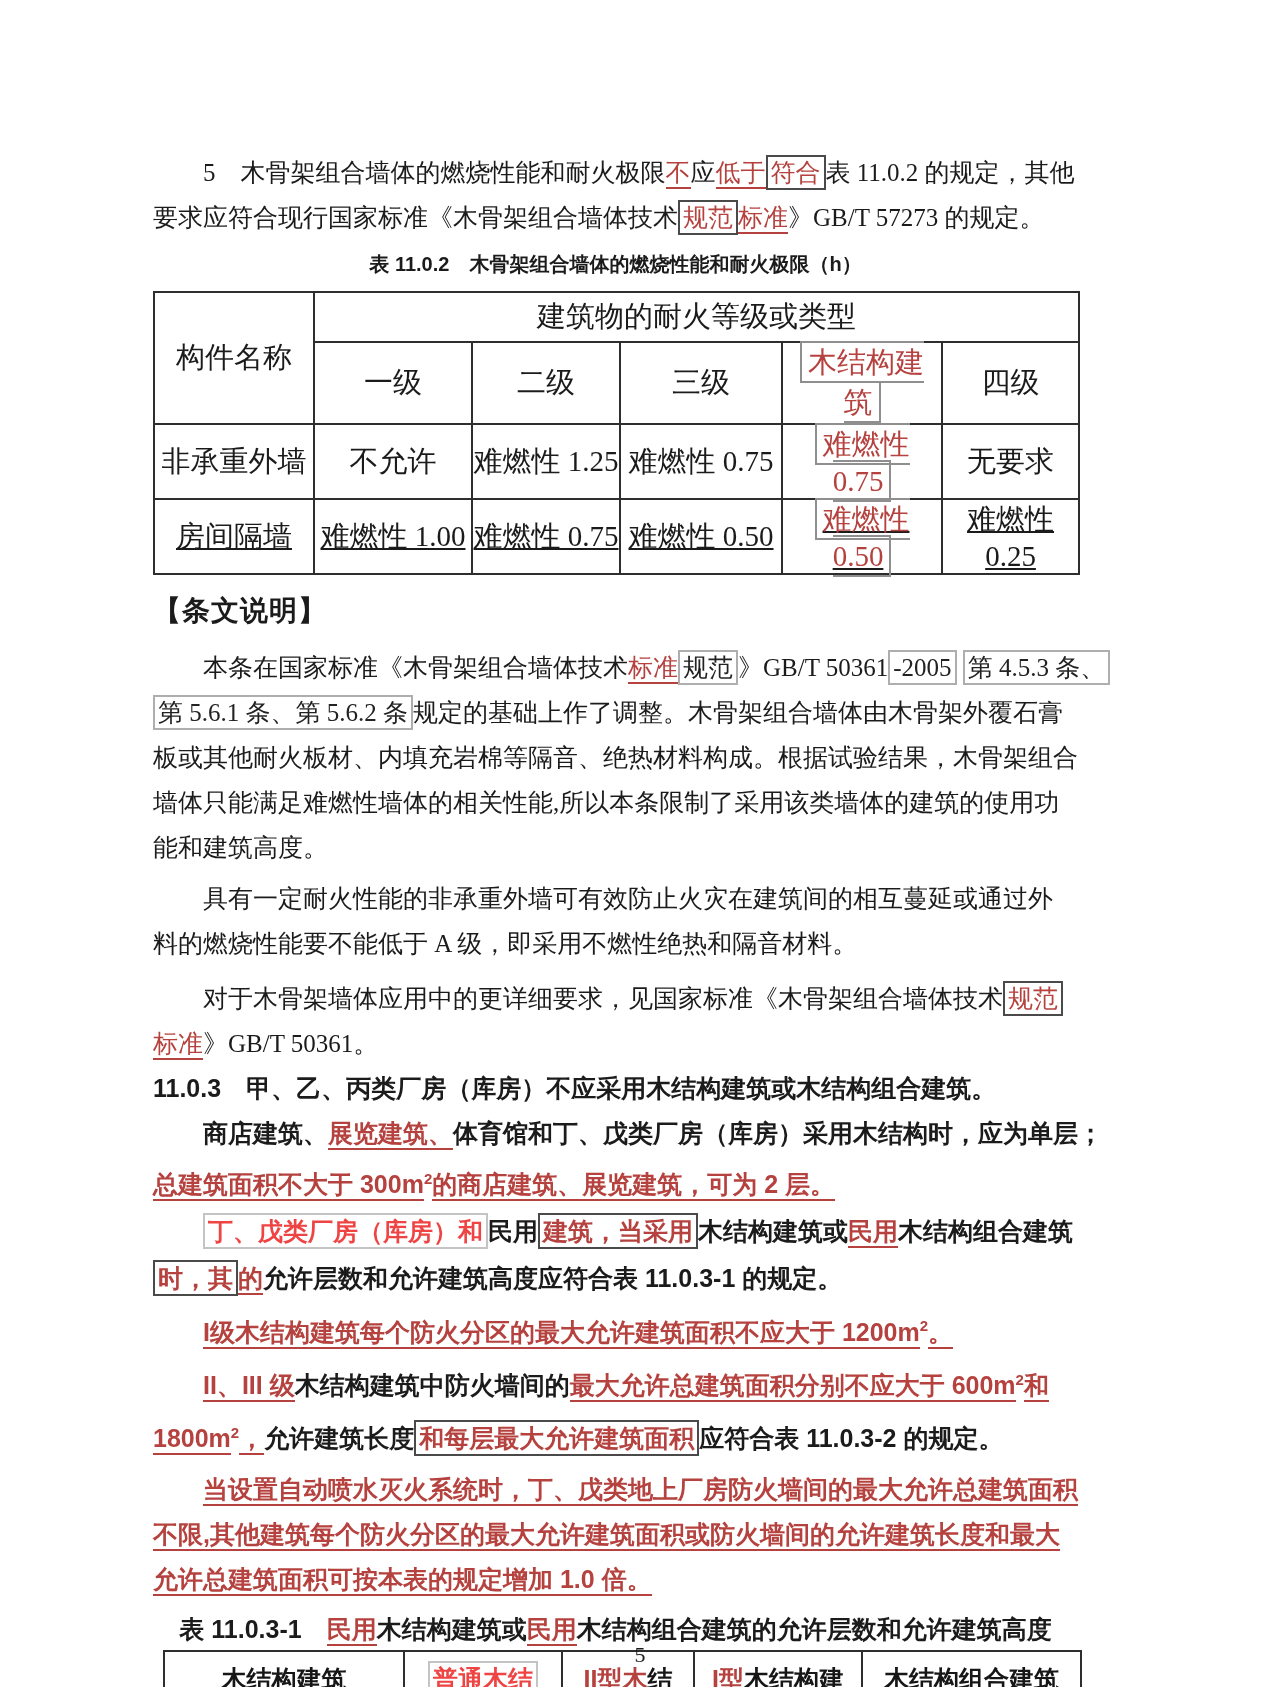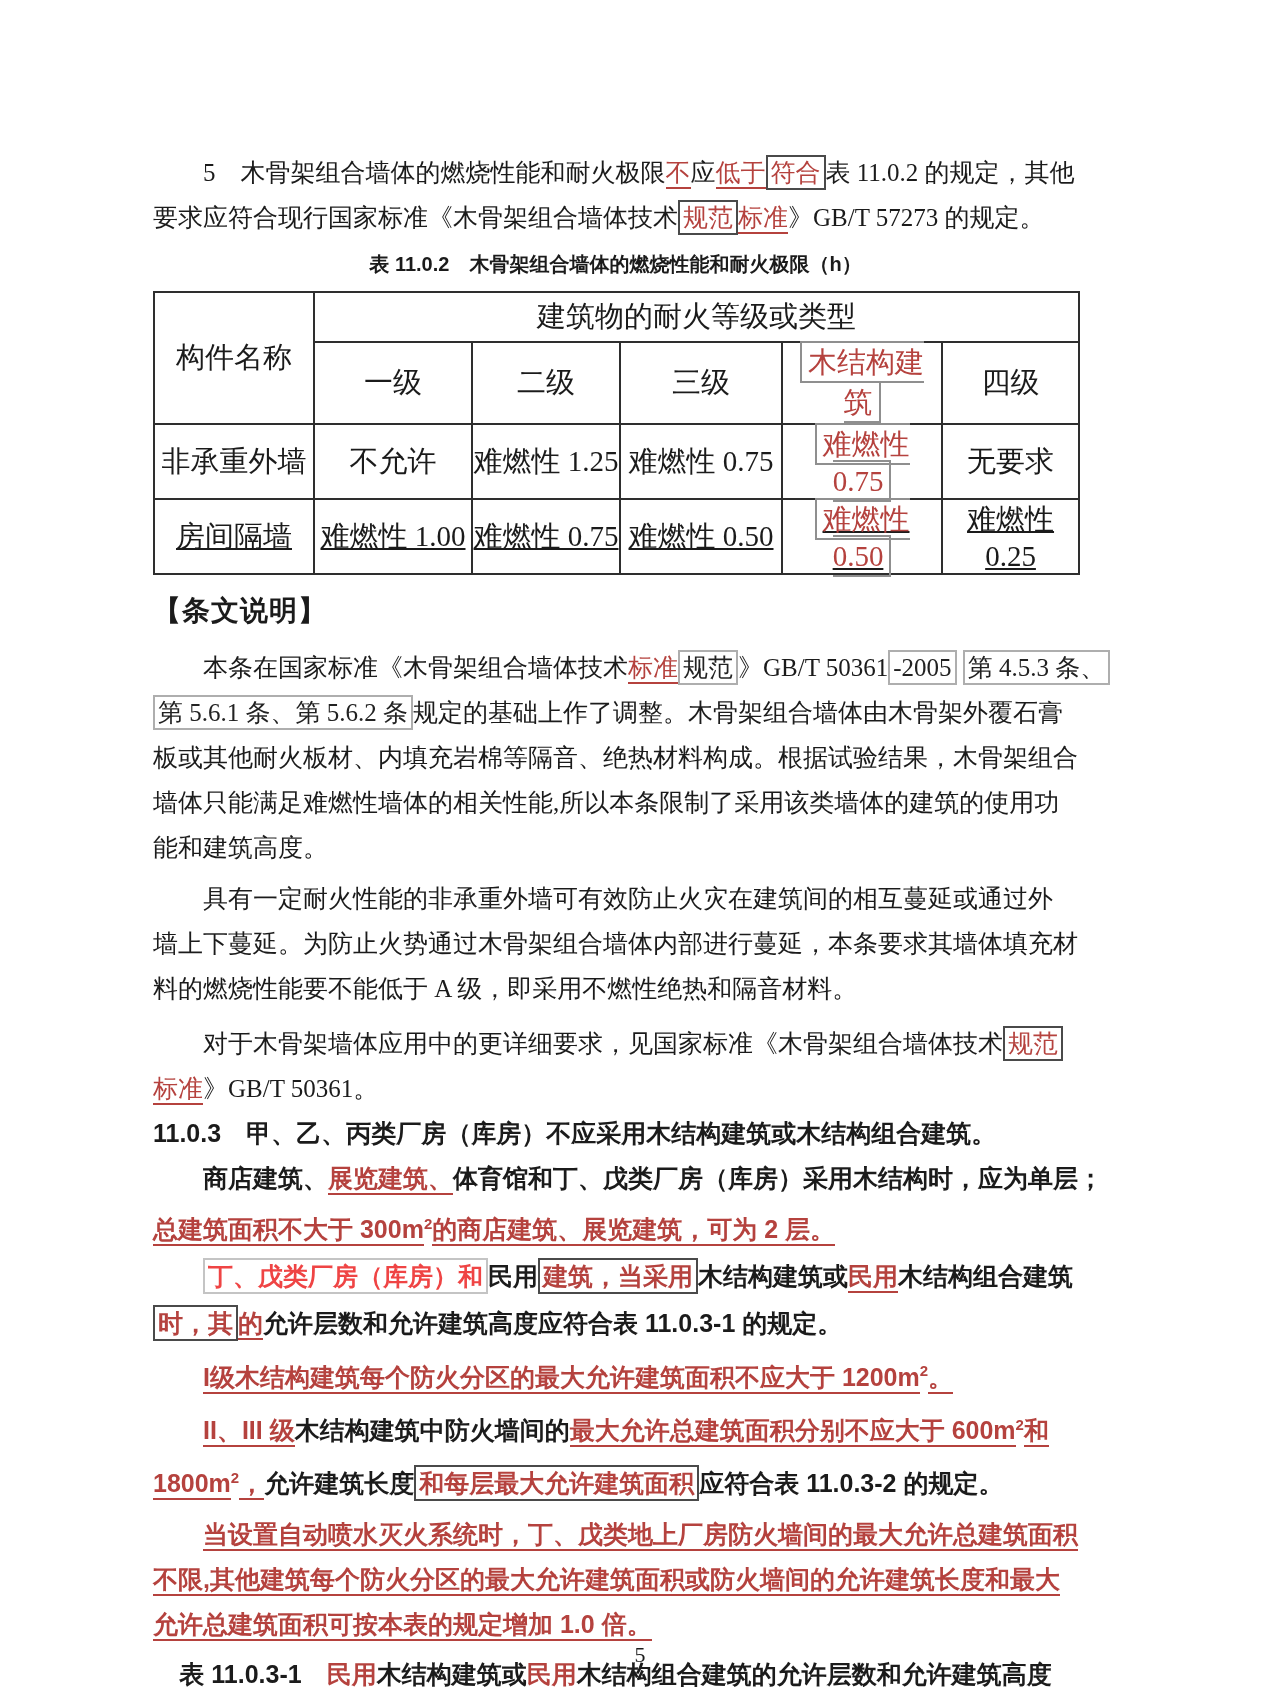--- a/index.html
+++ b/index.html
@@ -78,21 +78,20 @@
           </tr>
         </tbody>
       </table>
       <div class="line sans h-note" style="margin-top: 13px;"><span class="seg-k">【条文说明】</span></div>
       <div class="line serif ind" style="margin-top: 12px;"><span class="seg-k">本条在国家标准《木骨架组合墙体技术</span><span class="seg-ins">标准</span><span class="seg-delgk">规范</span><span class="seg-k">》GB/T 50361</span><span class="seg-delgk">-2005</span><span class="seg-k"> </span><span class="seg-delgk">第 4.5.3 条、</span></div>
       <div class="line serif"><span class="seg-delgk">第 5.6.1 条、第 5.6.2 条</span><span class="seg-k">规定的基础上作了调整。木骨架组合墙体由木骨架外覆石膏</span></div>
       <div class="line serif"><span class="seg-k">板或其他耐火板材、内填充岩棉等隔音、绝热材料构成。根据试验结果，木骨架组合</span></div>
       <div class="line serif"><span class="seg-k">墙体只能满足难燃性墙体的相关性能,所以本条限制了采用该类墙体的建筑的使用功</span></div>
       <div class="line serif"><span class="seg-k">能和建筑高度。</span></div>
       <div class="line serif ind" style="margin-top: 6px;"><span class="seg-k">具有一定耐火性能的非承重外墙可有效防止火灾在建筑间的相互蔓延或通过外</span></div>
-      <div class="line serif"><span class="seg-k">墙上下蔓延。为防止火势通过木骨架组合墙体内部进行蔓延，本条要求其墙体填充材</span></div>
       <div class="line serif"><span class="seg-k">料的燃烧性能要不能低于 A 级，即采用不燃性绝热和隔音材料。</span></div>
       <div class="line serif ind" style="margin-top: 10px;"><span class="seg-k">对于木骨架墙体应用中的更详细要求，见国家标准《木骨架组合墙体技术</span><span class="seg-delb">规范</span></div>
       <div class="line serif"><span class="seg-ins">标准</span><span class="seg-k">》GB/T 50361。</span></div>
       <div class="line sans"><span class="seg-k">11.0.3　甲、乙、丙类厂房（库房）不应采用木结构建筑或木结构组合建筑。</span></div>
       <div class="line sans ind"><span class="seg-k">商店建筑、</span><span class="seg-ins">展览建筑、</span><span class="seg-k">体育馆和丁、戊类厂房（库房）采用木结构时，应为单层；</span></div>
       <div class="line sans"><span class="seg-ins">总建筑面积不大于 300m</span><span class="seg-ins seg-sup">2</span><span class="seg-ins">的商店建筑、展览建筑，可为 2 层。</span></div>
       <div class="line sans ind" style="margin-top: 2px;"><span class="seg-delg">丁、戊类厂房（库房）和</span><span class="seg-k">民用</span><span class="seg-delb">建筑，当采用</span><span class="seg-k">木结构建筑或</span><span class="seg-ins">民用</span><span class="seg-k">木结构组合建筑</span></div>
       <div class="line sans" style="margin-top: 2px;"><span class="seg-delb">时，其</span><span class="seg-ins">的</span><span class="seg-k">允许层数和允许建筑高度应符合表 11.0.3-1 的规定。</span></div>
       <div class="line sans ind" style="margin-top: 2px;"><span class="seg-ins">I级木结构建筑每个防火分区的最大允许建筑面积不应大于 1200m</span><span class="seg-ins seg-sup">2</span><span class="seg-ins">。</span></div>
       <div class="line sans ind" style="margin-top: 2px;"><span class="seg-ins">II、III 级</span><span class="seg-k">木结构建筑中防火墙间的</span><span class="seg-ins">最大允许总建筑面积分别不应大于 600m</span><span class="seg-ins seg-sup">2</span><span class="seg-ins">和</span></div>

